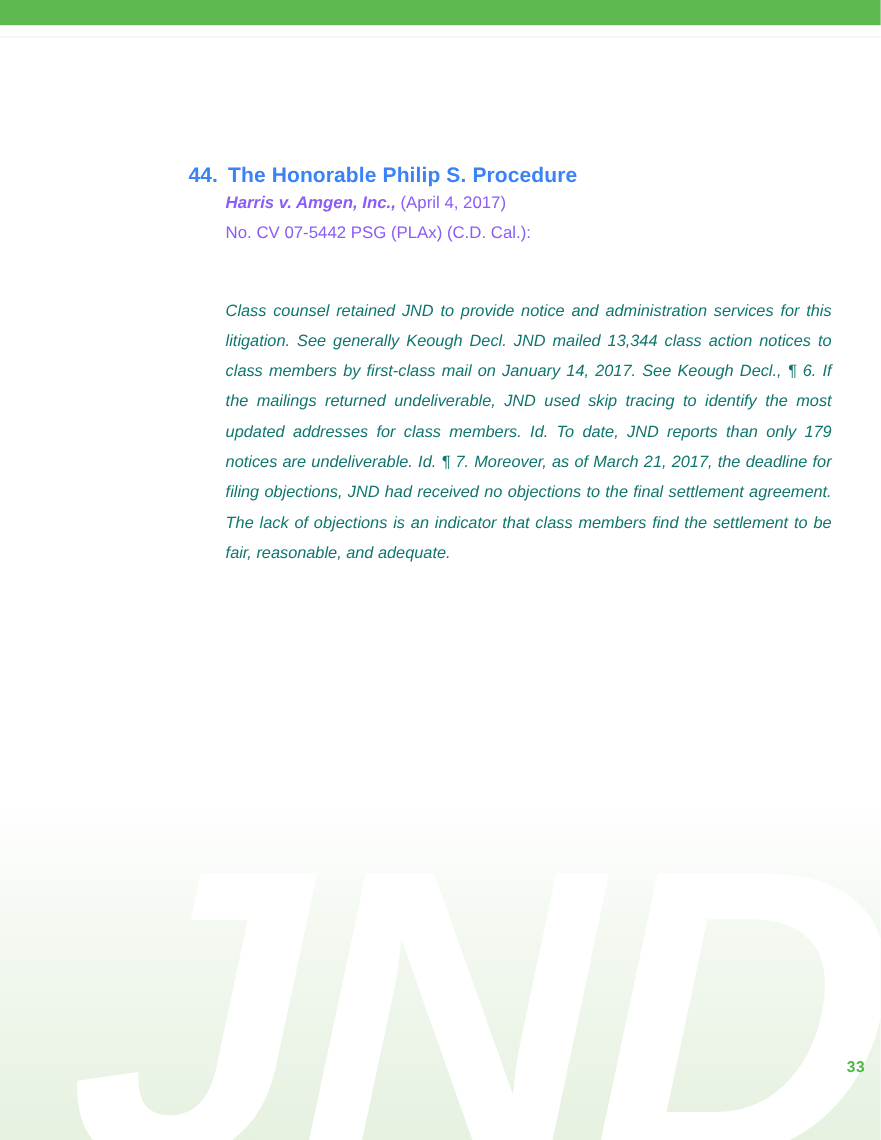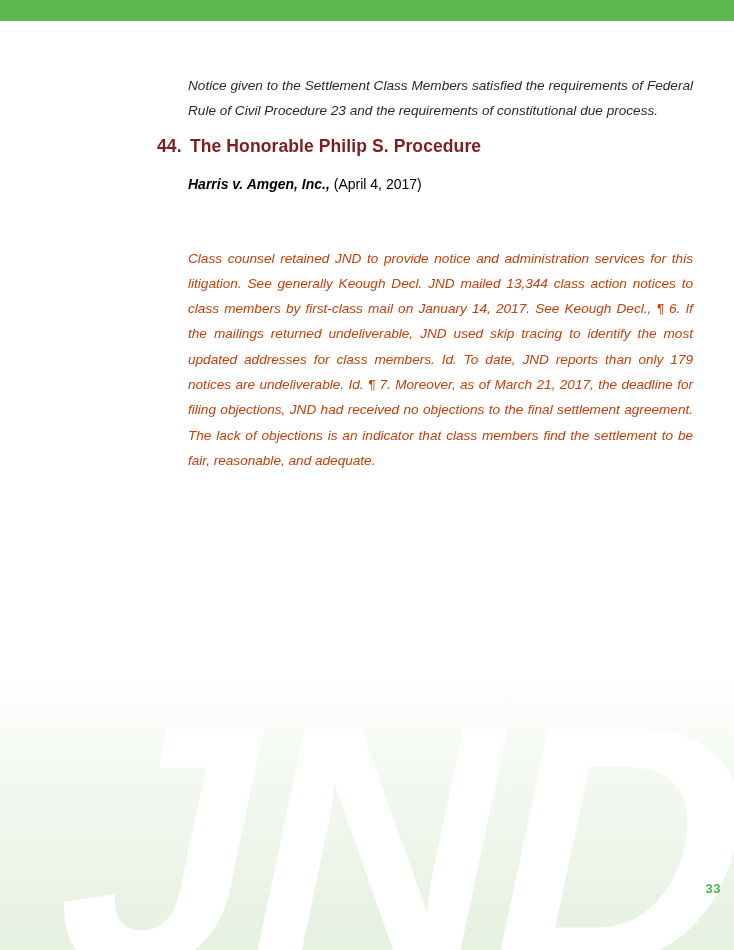--- a/index.html
+++ b/index.html
@@ -57,36 +57,36 @@
     color: #2b2a28;
   }
   .section-heading {
     position: absolute;
     top: 134px;
     left: 157px;
     width: 540px;
     display: flex;
     font-size: 17.5px;
     font-weight: bold;
-    color: #7f1d1d;
+    color: #3b82f6;
     line-height: 24px;
     letter-spacing: 0.1px;
   }
   .section-number {
     width: 33px;
     flex: 0 0 33px;
   }
   .case-block {
     position: absolute;
-    top: 172px;
+    top: 156px;
     left: 188px;
     width: 520px;
     font-size: 14px;
     line-height: 25.3px;
-    color: #000000;
+    color: #8b5cf6;
   }
   .case-name {
     font-weight: bold;
     font-style: italic;
   }
   .case-date {
     font-weight: normal;
     font-style: normal;
   }
   .case-docket {
@@ -94,21 +94,21 @@
   }
   .body-paragraph {
     position: absolute;
     top: 232px;
     left: 188px;
     width: 505px;
     font-size: 13.6px;
     line-height: 25.3px;
     font-style: italic;
     text-align: justify;
-    color: #c2410c;
+    color: #0f766e;
   }
   .watermark-zone {
     position: absolute;
     top: 668px;
     left: 0;
     width: 734px;
     height: 282px;
     overflow: hidden;
     z-index: 0;
     background: linear-gradient(to bottom, #ffffff 0%, #f4f9f2 35%, #e6f1e0 100%);
@@ -146,31 +146,31 @@
 
   <div class="watermark-zone">
     <div class="watermark-text">JND</div>
   </div>
 
   <div class="header-bar"></div>
   <div class="header-shadow-line"></div>
 
   <div class="content">
 
-    <p class="intro-paragraph">Notice given to the Settlement Class Members satisfied the requirements of Federal Rule of Civil Procedure 23 and the requirements of constitutional due process.</p>
 
     <div class="section-heading">
       <span class="section-number">44.</span>
       <span class="section-title">The Honorable Philip S. Procedure</span>
     </div>
 
     <div class="case-block">
       <div class="case-line">
         <span class="case-name">Harris v. Amgen, Inc.,</span><span class="case-date"> (April 4, 2017)</span>
       </div>
+      <div class="case-docket">No. CV 07-5442 PSG (PLAx) (C.D. Cal.):</div>
     </div>
 
     <p class="body-paragraph">Class counsel retained JND to provide notice and administration services for this litigation. See generally Keough Decl. JND mailed 13,344 class action notices to class members by first-class mail on January 14, 2017. See Keough Decl., ¶ 6. If the mailings returned undeliverable, JND used skip tracing to identify the most updated addresses for class members. Id. To date, JND reports than only 179 notices are undeliverable. Id. ¶ 7. Moreover, as of March 21, 2017, the deadline for filing objections, JND had received no objections to the final settlement agreement. The lack of objections is an indicator that class members find the settlement to be fair, reasonable, and adequate.</p>
 
   </div>
 
   <div class="page-number">33</div>
 
 </div>
 

